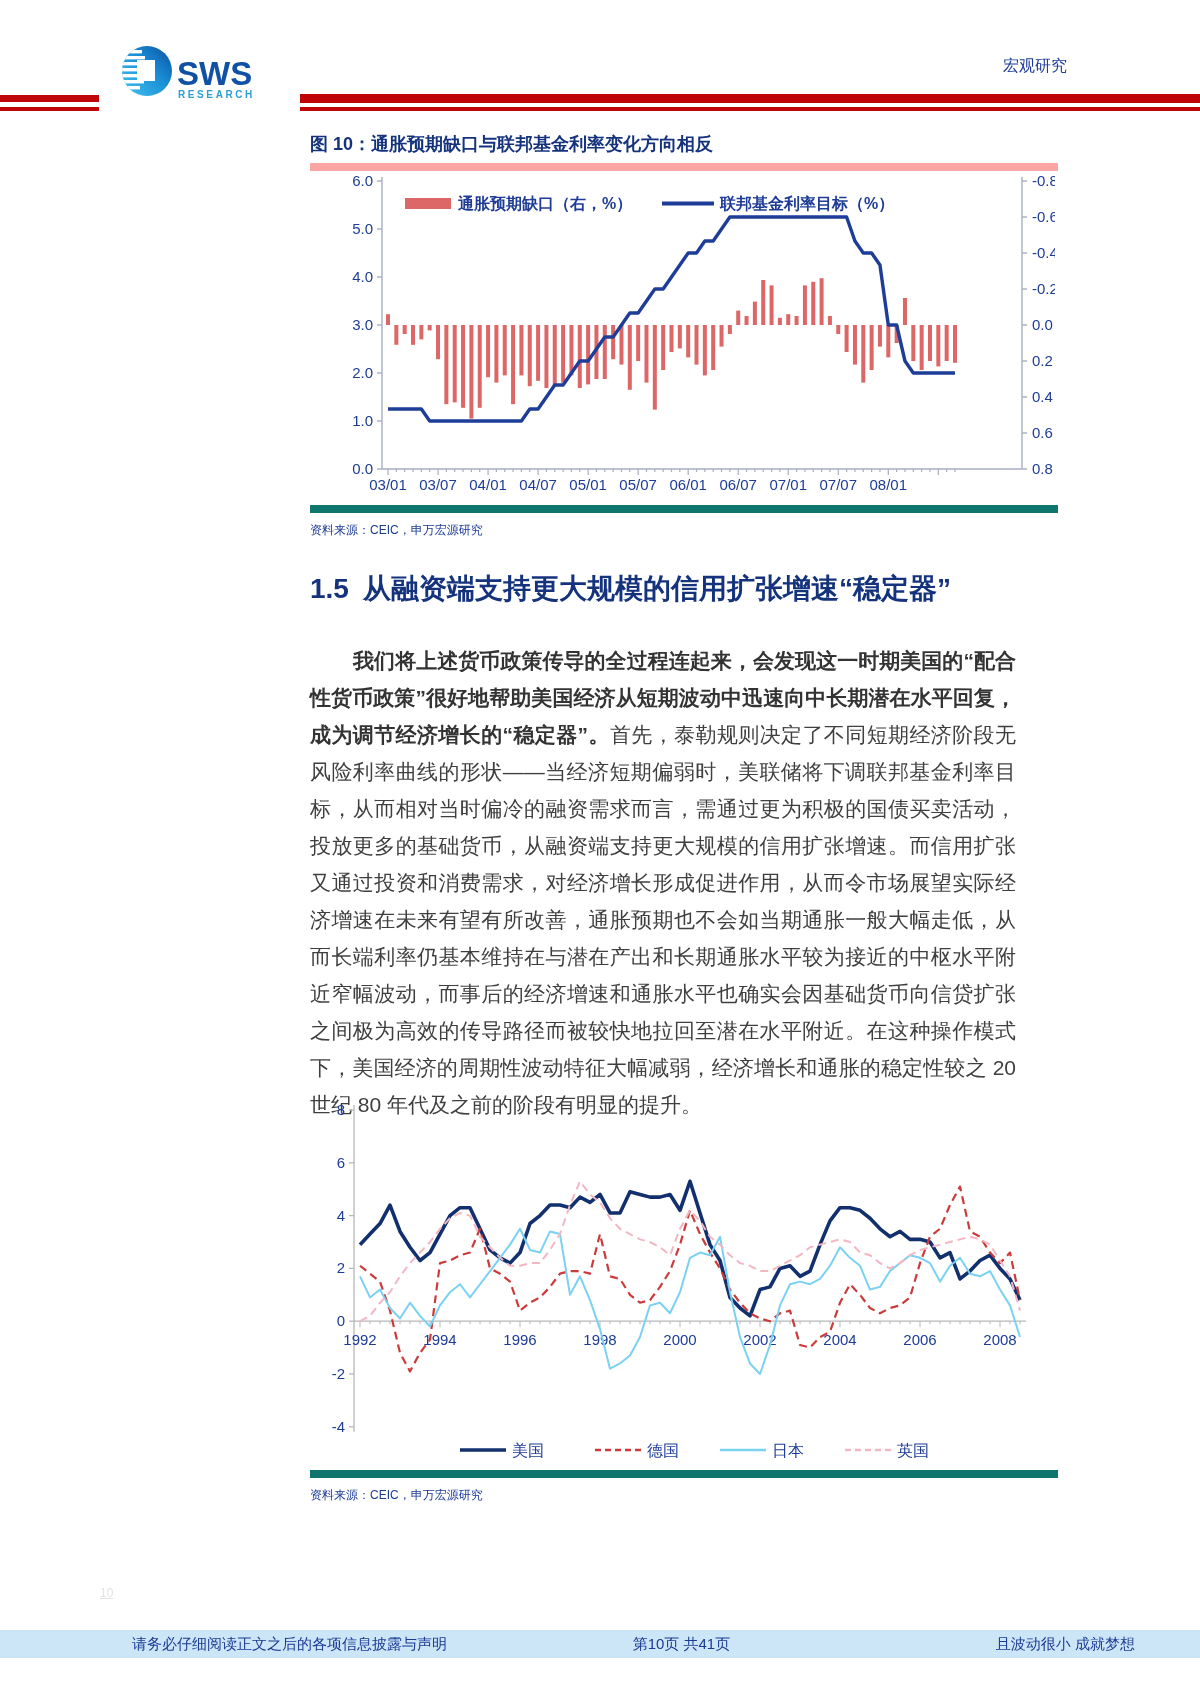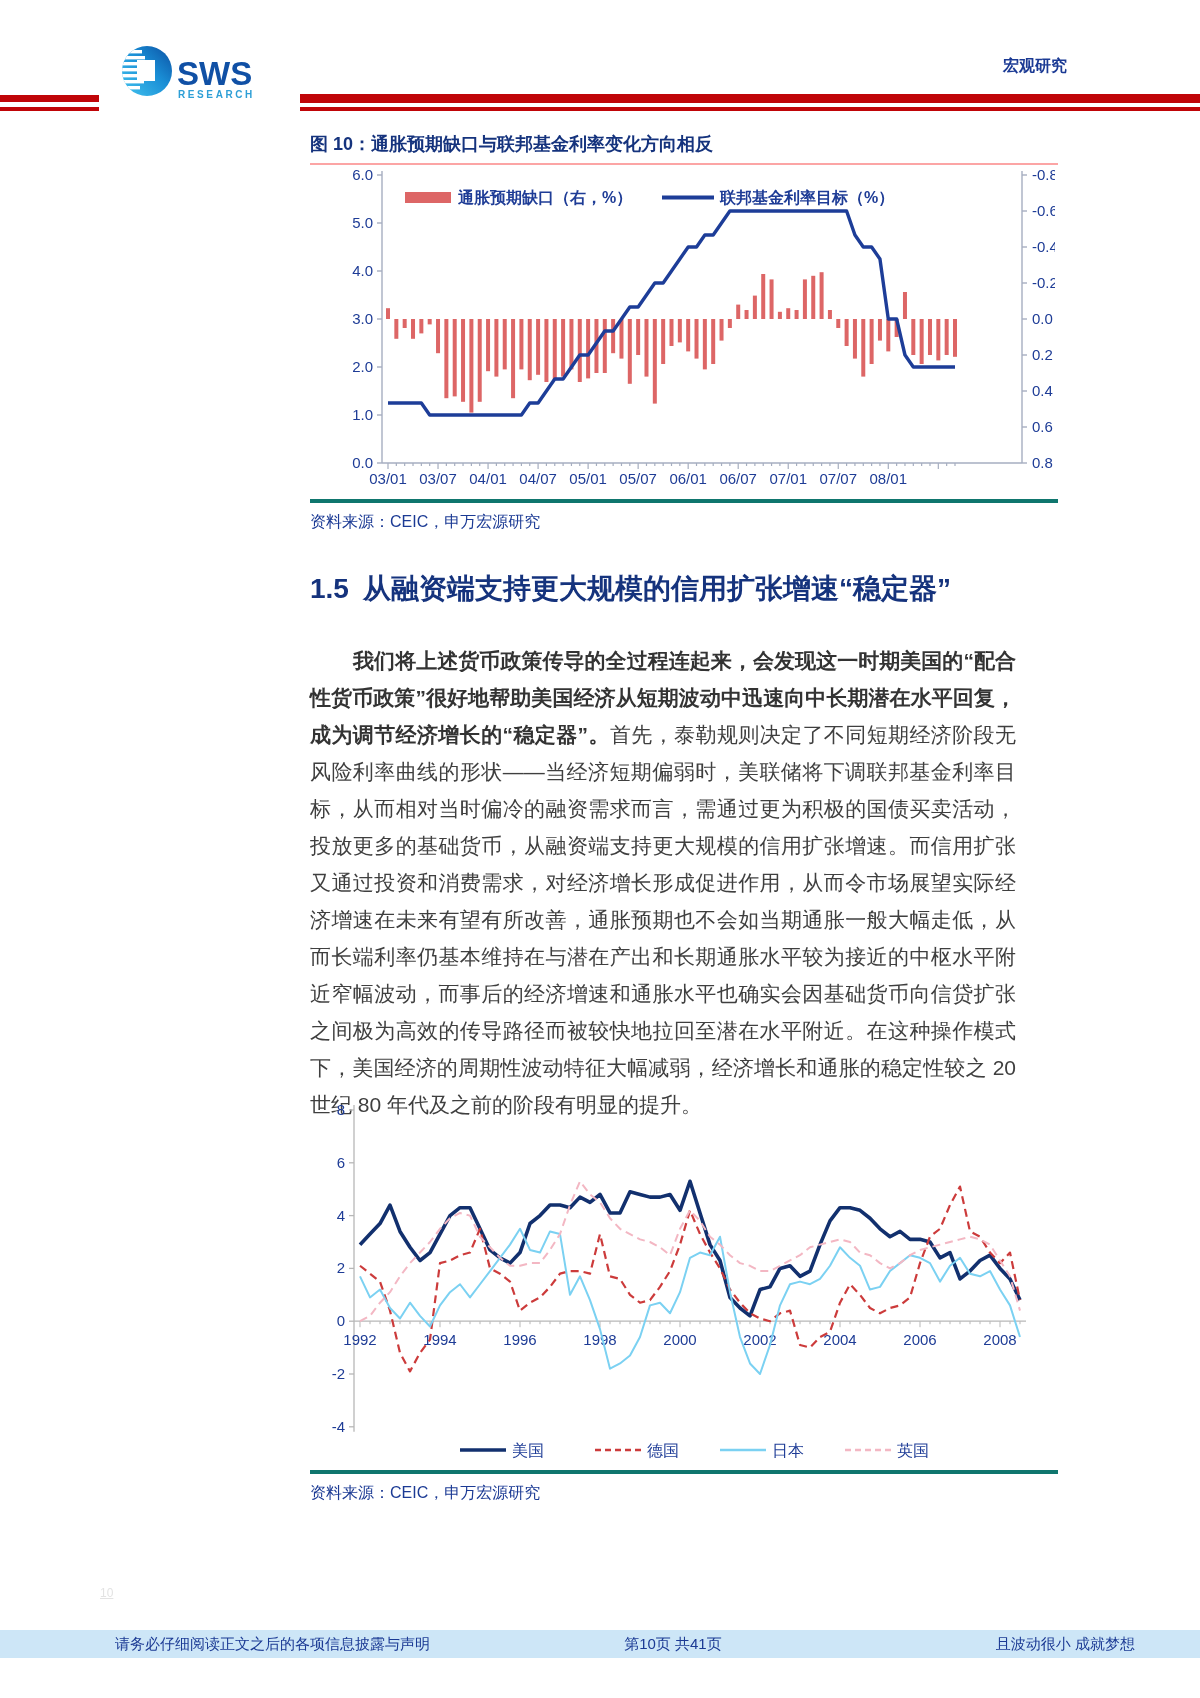--- a/index.html
+++ b/index.html
@@ -3,50 +3,50 @@
 <meta charset="utf-8">
 <style>
   * { margin:0; padding:0; box-sizing:border-box; }
   html,body { background:#ffffff; }
   body {
     width:1200px; height:1698px; position:relative; overflow:hidden;
     font-family:"Liberation Sans","DejaVu Sans",sans-serif; color:#333;
   }
   .abs { position:absolute; }
   
-  .brand-cat { top:56px; right:133px; font-size:16px; font-weight:bold; color:#1b3a94; }
+  .brand-cat { top:56px; right:133px; font-size:16px; font-weight:normal; color:#1b3a94; }
   .redbar { background:#c00508; position:absolute; }
   
   .figure { position:absolute; left:310px; width:748px; }
   .fig-title {
     font-size:18px; font-weight:bold; color:#15337d;
-    padding-bottom:7px; border-bottom:2px solid #fca5a5;
+    padding-bottom:7px; border-bottom:8px solid #fca5a5;
   }
   .fig-source {
-    border-top:4px solid #0f766e; padding-top:9px;
-    font-size:16px; color:#1b3a94;
+    border-top:8px solid #0f766e; padding-top:9px;
+    font-size:12px; color:#1b3a94;
   }
   
   .section-heading { top:570px; left:310px; font-size:28px; font-weight:bold; color:#15337d; }
   .section-heading .num { margin-right:14px; }
   
   .body-para {
     top:642px; left:310px; width:706px;
     font-size:21px; line-height:37px; text-align:justify; color:#3f3f3f;
     text-indent:2.05em;
   }
   .body-para .lead { font-weight:bold; color:#333; }
   
   svg text { font-family:"Liberation Sans","DejaVu Sans",sans-serif; }
   .tick-label { font-size:15px; fill:#1e3c96; }
   .legend-label { font-size:16px; fill:#1e3c96; }
   
   .footer-bar {
     top:1630px; left:0; width:1200px; height:28px; background:#cde6f7;
-    display:flex; align-items:center; font-size:15px; color:#1b3a94;
+    display:flex; align-items:center; font-size:15px; color:#1b3a94;padding-left:17px;
   }
   .footer-bar .f-left  { margin-left:115px; }
   .footer-bar .f-center{ margin:0 auto; transform:translateX(-40px); }
   .footer-bar .f-right { margin-right:65px; }
   .watermark { top:1586px; left:100px; font-size:12px; color:#e3e3e3;text-decoration:underline; }
 </style>
 </head>
 <body>
 
 <div class="abs" style="left:120px;top:44px;width:200px;height:60px">

